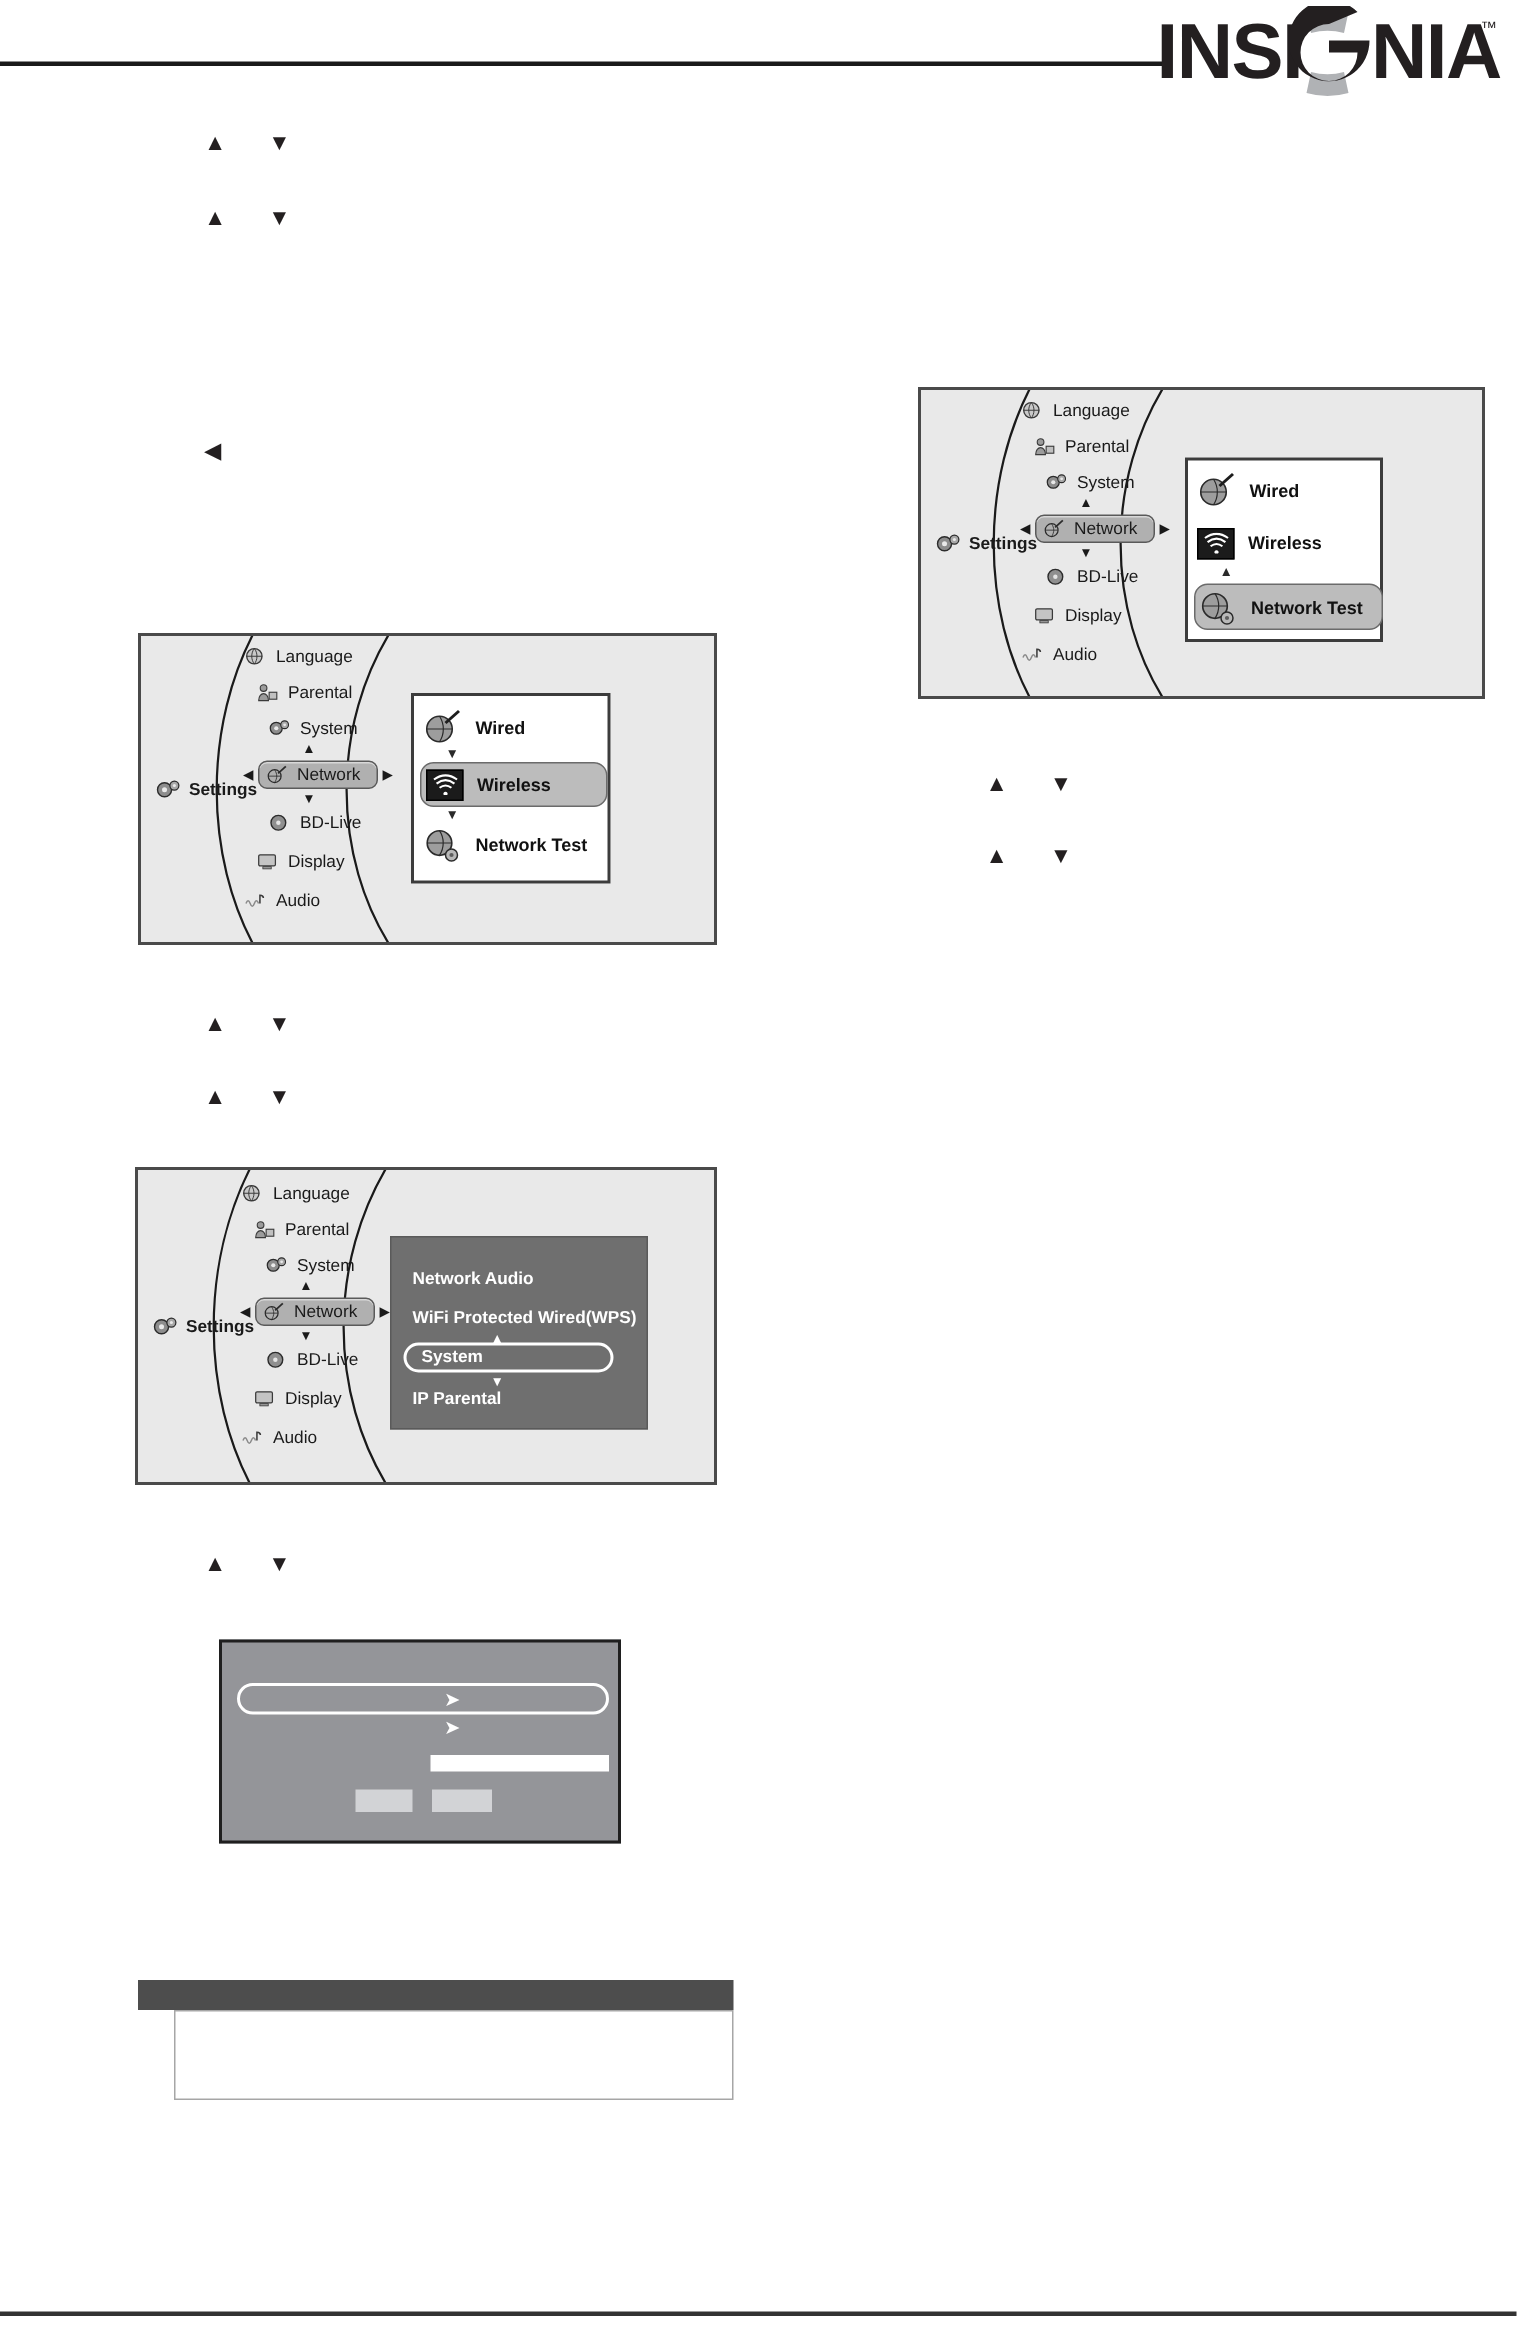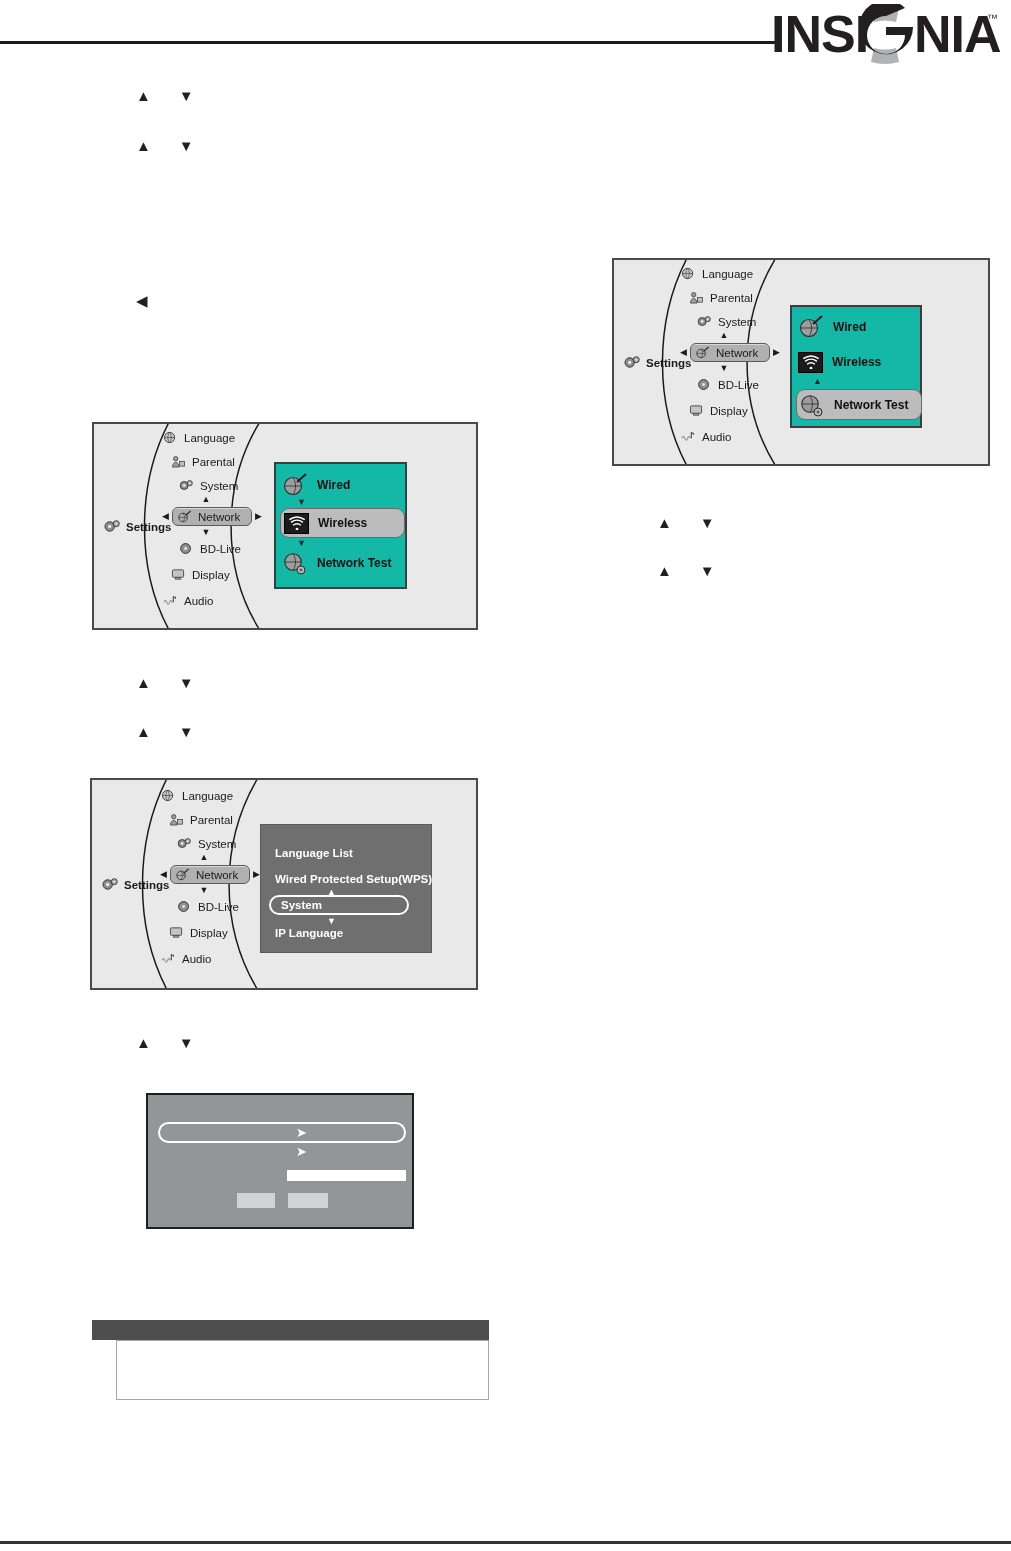--- a/index.html
+++ b/index.html
@@ -118,21 +118,21 @@
     transform: translateX(-50%);
   }
 
   
   .ico { width: 17px; height: 15px; flex: 0 0 auto; display: block; }
   .ico-sm { width: 15px; height: 13px; flex: 0 0 auto; display: block; }
 
   
   .subpanel {
     position: absolute;
-    background: #14b8a6;
+    background: #ffffff;
     border: 2px solid #3c3c3c;
     box-sizing: border-box;
   }
   .sub-item {
     position: absolute;
     display: flex;
     align-items: center;
     gap: 9px;
     font-size: 12px;
     font-weight: bold;
@@ -631,37 +631,37 @@
         <path d="M1 9 q1.5 -4 3 0 t3 0 t3 0" fill="none" stroke="#8a8a8a" stroke-width="1.1"></path>
         <path d="M11 9 V3 q2.5 0 2.5 2" fill="none" stroke="#3a3a3a" stroke-width="1.1"></path>
       </svg>
       <span>Audio</span>
     </div>
   </div>
 
   <div class="darkpanel" style="left:168px; top:44px; width:172px; height:129px;">
 
     <div class="dark-item" style="left:14px; top:22px;">
-      <span>Language List</span>
+      <span>Network Audio</span>
     </div>
 
     <div class="dark-item" style="left:14px; top:48px;">
-      <span>Wired Protected Setup(WPS)</span>
+      <span>WiFi Protected Wired(WPS)</span>
     </div>
 
     <span class="dark-caret" style="left:66px; top:63px;">▲</span>
 
     <div class="dark-item pill" style="left:8px; top:70px; width:140px; box-sizing:border-box;">
       <span>System</span>
     </div>
 
     <span class="dark-caret" style="left:66px; top:92px;">▼</span>
 
     <div class="dark-item" style="left:14px; top:102px;">
-      <span>IP Language</span>
+      <span>IP Parental</span>
     </div>
   </div>
 </div>
 
 <div class="dialog" style="left:146px; top:1093px; width:268px; height:136px;">
 
   <div class="dlg-pill" style="left:10px; top:27px; width:248px; height:21px;"></div>
   <span class="dlg-playmark" style="left:148px; top:31px;">➤</span>
 
   <span class="dlg-playmark" style="left:148px; top:50px;">➤</span>

